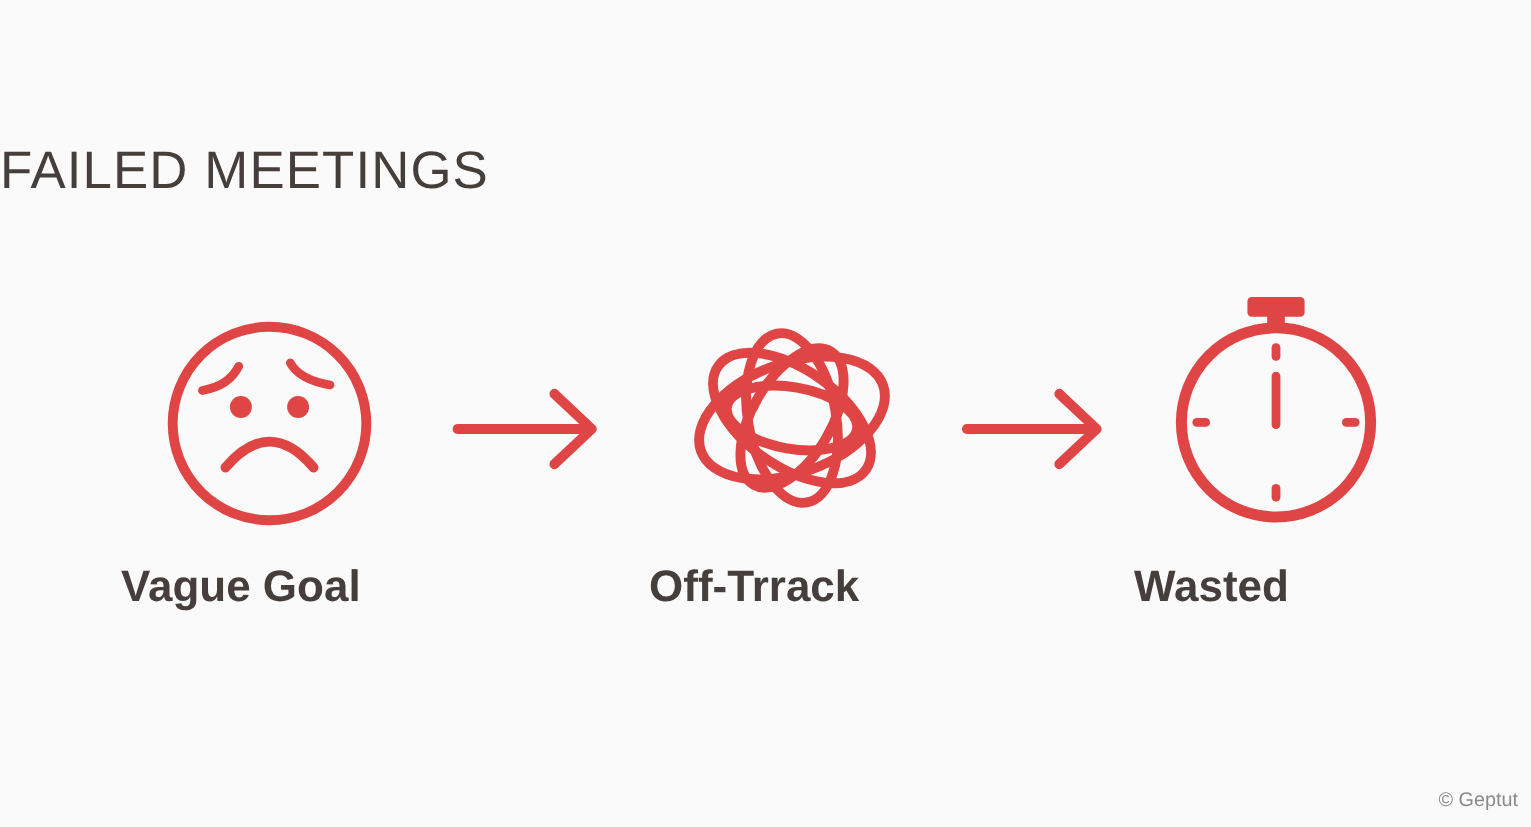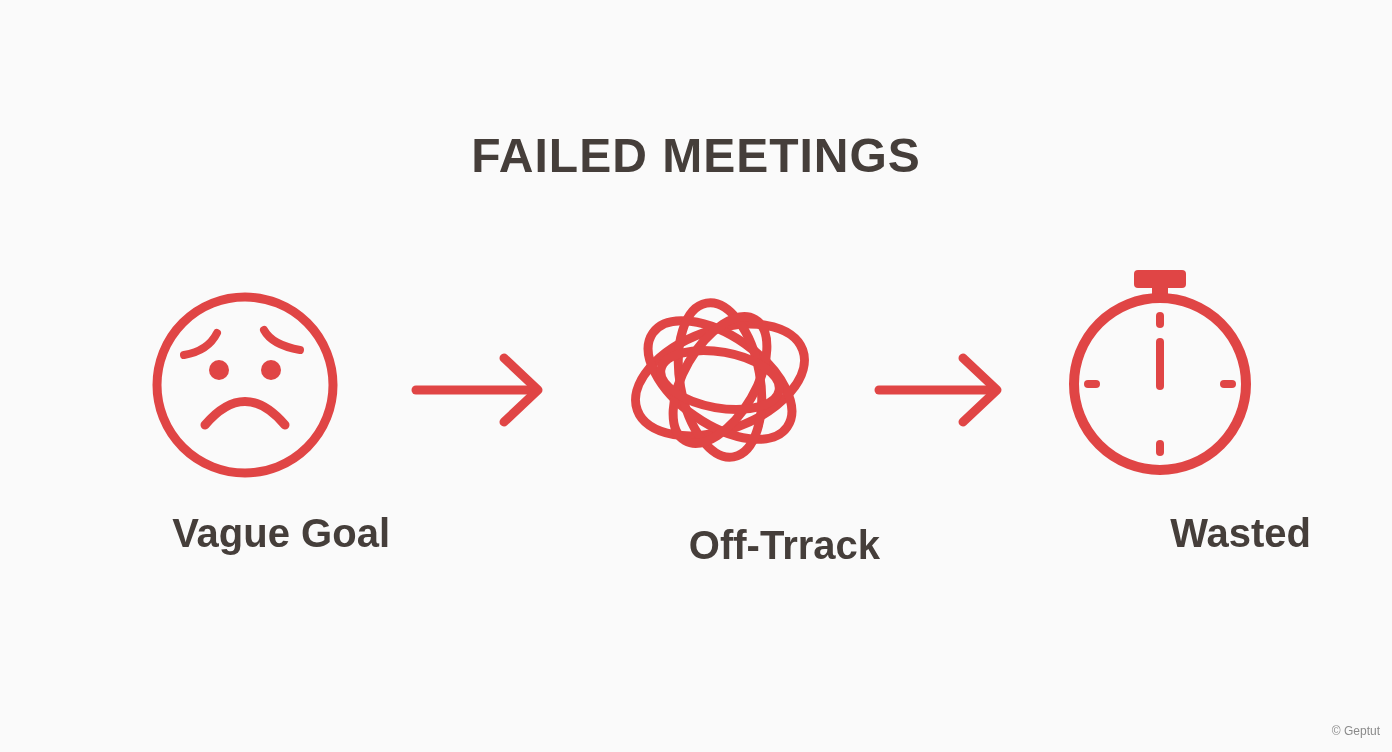--- a/index.html
+++ b/index.html
@@ -1,29 +1,29 @@
 <!DOCTYPE html>
 <html><head>
 <meta charset="utf-8">
 <style>
   html, body { margin:0; padding:0; }
   body {
     width:1392px; height:752px; background:#fafafa; position:relative; overflow:hidden;
     font-family:"Liberation Sans", sans-serif; color:#453e3a;
   }
   .title {
-    position:absolute; left:0; width:1392px; top:128px; text-align:center;
-    font-size:48px; font-weight:bold; letter-spacing:1px; color:#453e3a;
+    position:absolute; left:0; width:1392px; top:128px; 
+    font-size:48px; font-weight:normal; letter-spacing:1px; color:#453e3a;
   }
   .icon { position:absolute; }
   .label {
-    position:absolute; text-align:right; font-size:40px; font-weight:bold; line-height:46px; color:#453e3a;
+    position:absolute; text-align:left; font-size:40px; font-weight:bold; line-height:46px; color:#453e3a;
   }
   .watermark {
-    position:absolute; right:12px; bottom:14px; font-size:12px; color:#8a8a8a;
+    position:absolute; right:12px; bottom:14px; font-size:18px; color:#8a8a8a;
   }
 </style>
 </head>
 <body>
 
 <div class="title">FAILED MEETINGS</div>
 
 <svg class="icon" style="left:148px;top:288px" width="194" height="194" viewBox="0 0 194 194">
   <circle cx="97" cy="97" r="88" fill="none" stroke="#e04545" stroke-width="9"></circle>
   <path d="M66 62 Q90 58 99 40" fill="none" stroke="#e04545" stroke-width="8" stroke-linecap="round" transform="translate(-30,5)"></path>
@@ -60,20 +60,20 @@
   <line x1="98" y1="48" x2="98" y2="56" stroke="#e04545" stroke-width="8" stroke-linecap="round"></line>
   <line x1="98" y1="74" x2="98" y2="118" stroke="#e04545" stroke-width="8" stroke-linecap="round"></line>
   <line x1="98" y1="176" x2="98" y2="184" stroke="#e04545" stroke-width="8" stroke-linecap="round"></line>
   <line x1="26" y1="116" x2="34" y2="116" stroke="#e04545" stroke-width="8" stroke-linecap="round"></line>
   <line x1="162" y1="116" x2="170" y2="116" stroke="#e04545" stroke-width="8" stroke-linecap="round"></line>
 </svg>
 
 <div class="label" style="left:110px;width:280px;top:510px">
   <div>Vague Goal</div>
 </div>
-<div class="label" style="left:590px;width:290px;top:522px">
+<div class="label" style="left:590px;width:290px;top:510px">
   <div>Off-Trrack</div>
 </div>
-<div class="label" style="left:1071px;width:240px;top:510px">
+<div class="label" style="left:1031px;width:240px;top:510px">
   <div>Wasted</div>
 </div>
 
 <div class="watermark">© Geptut</div>
 
 </body></html>

